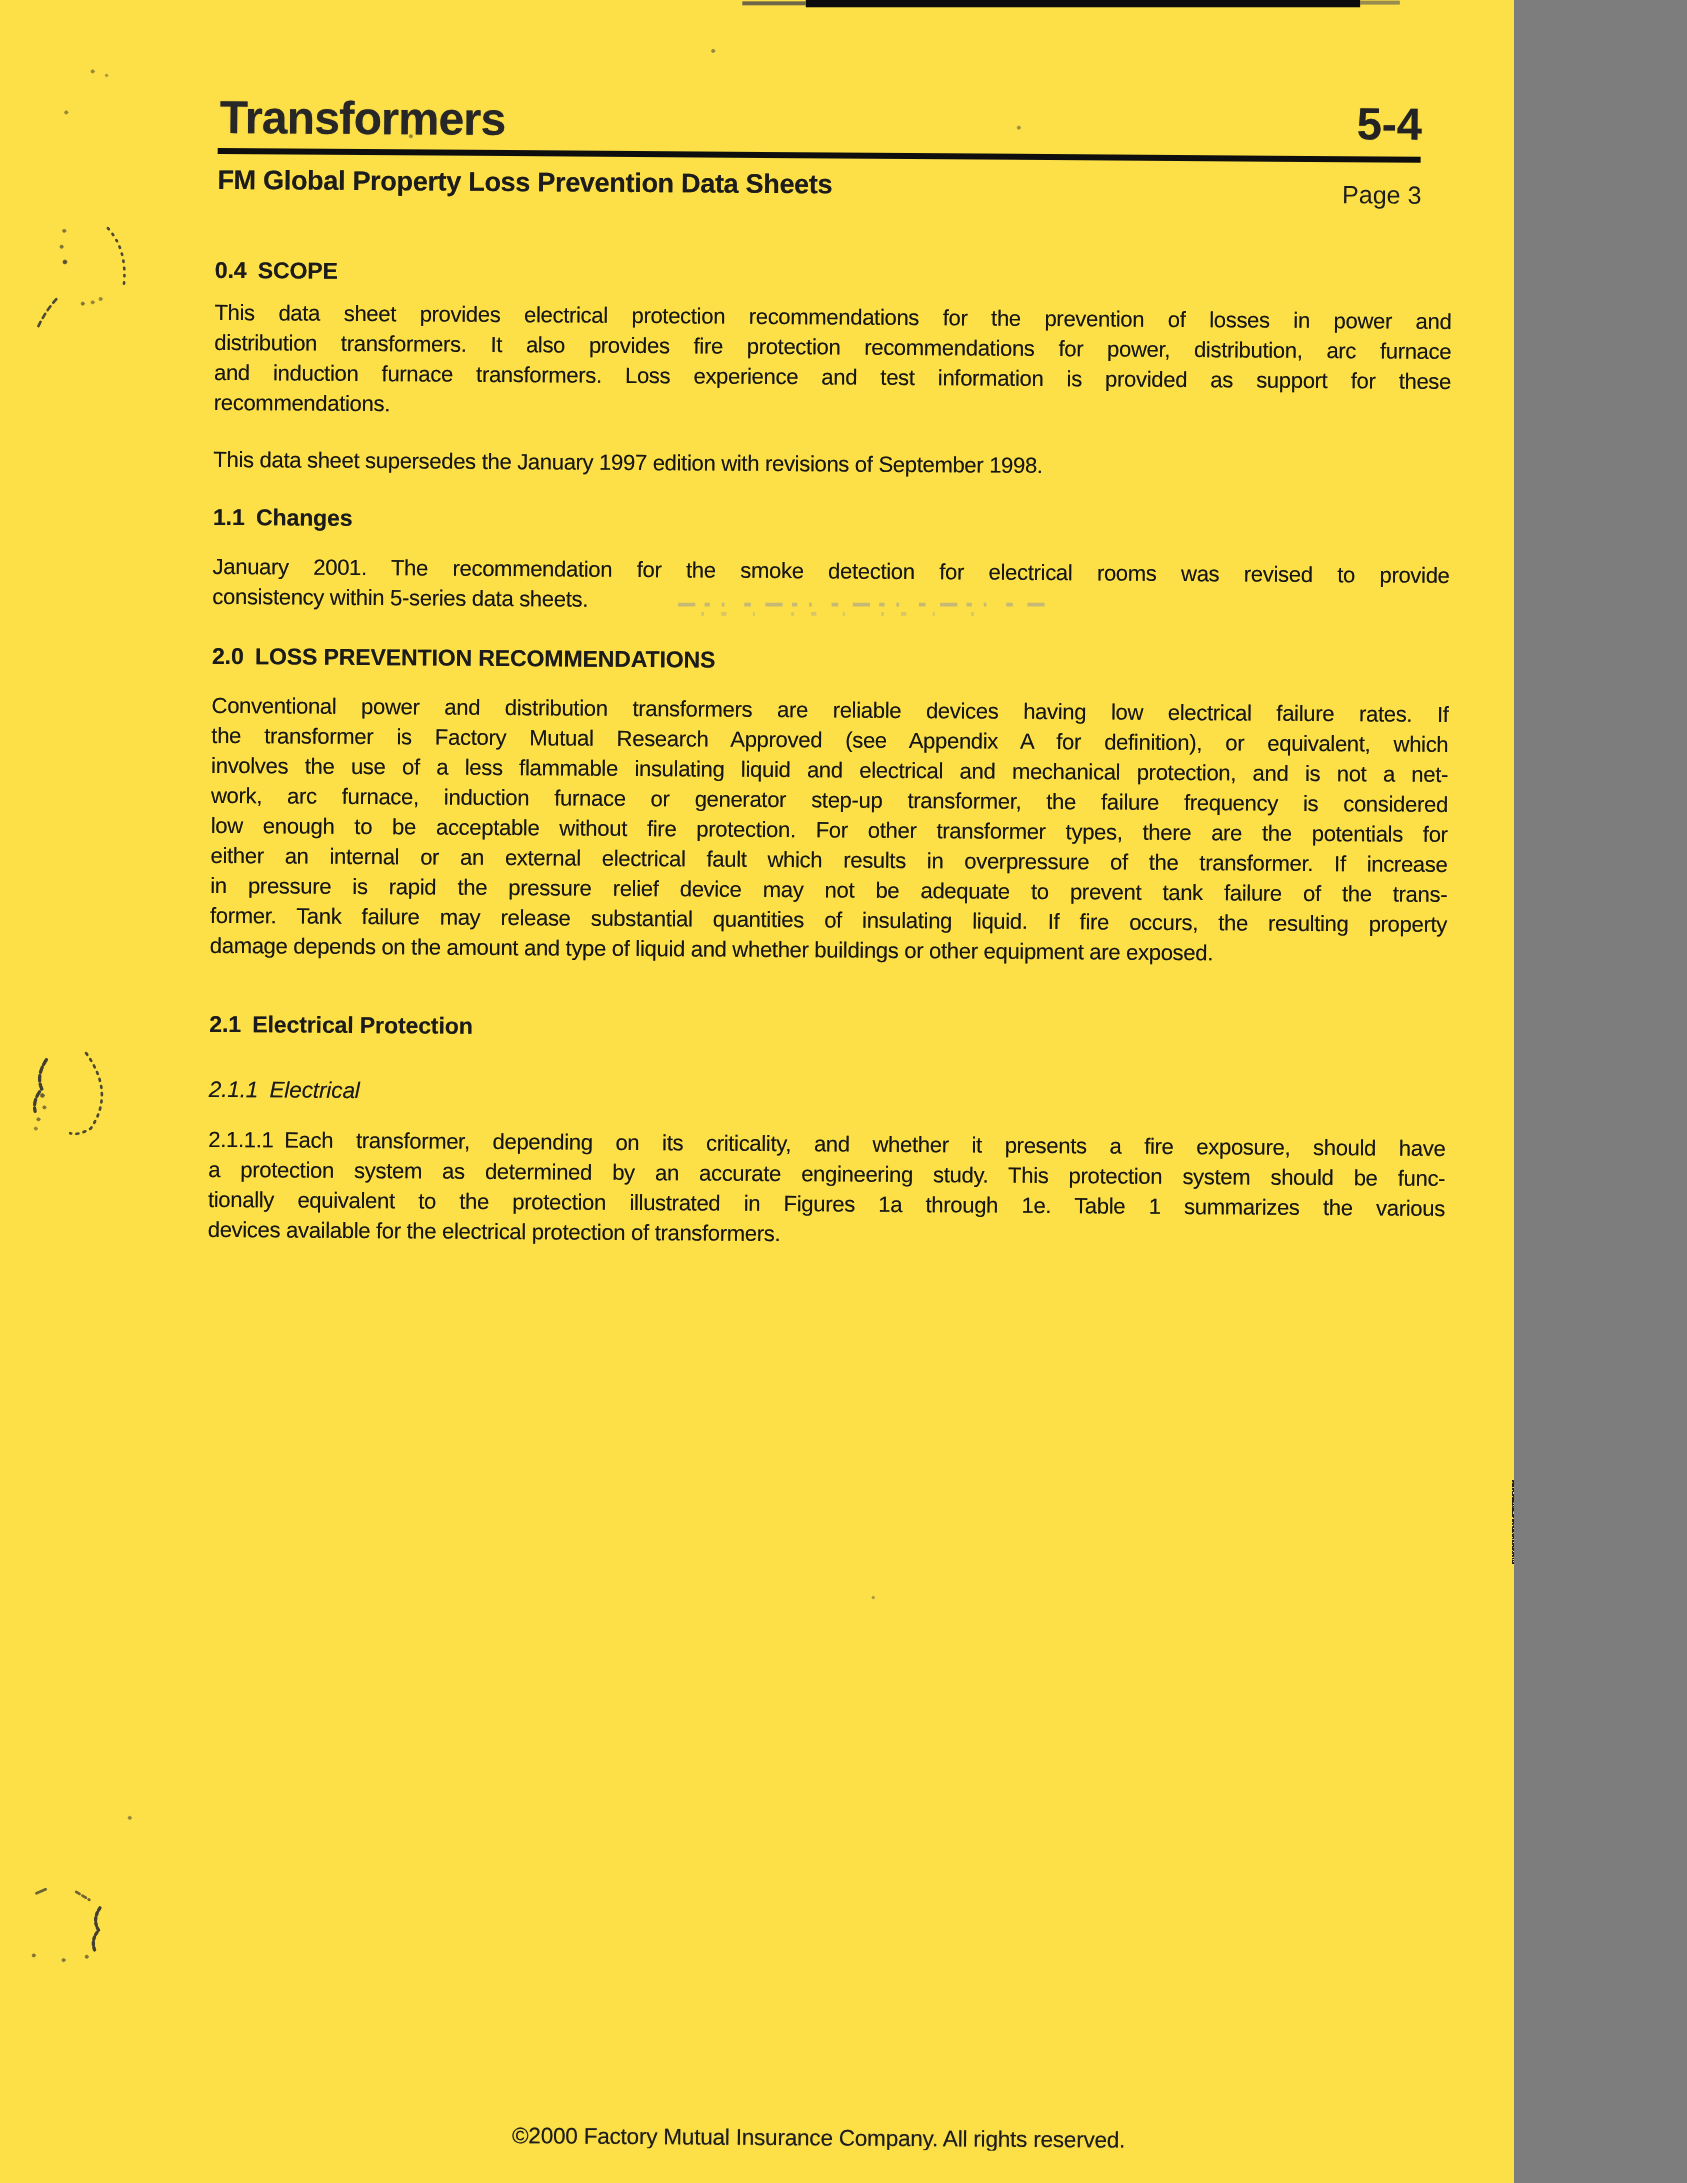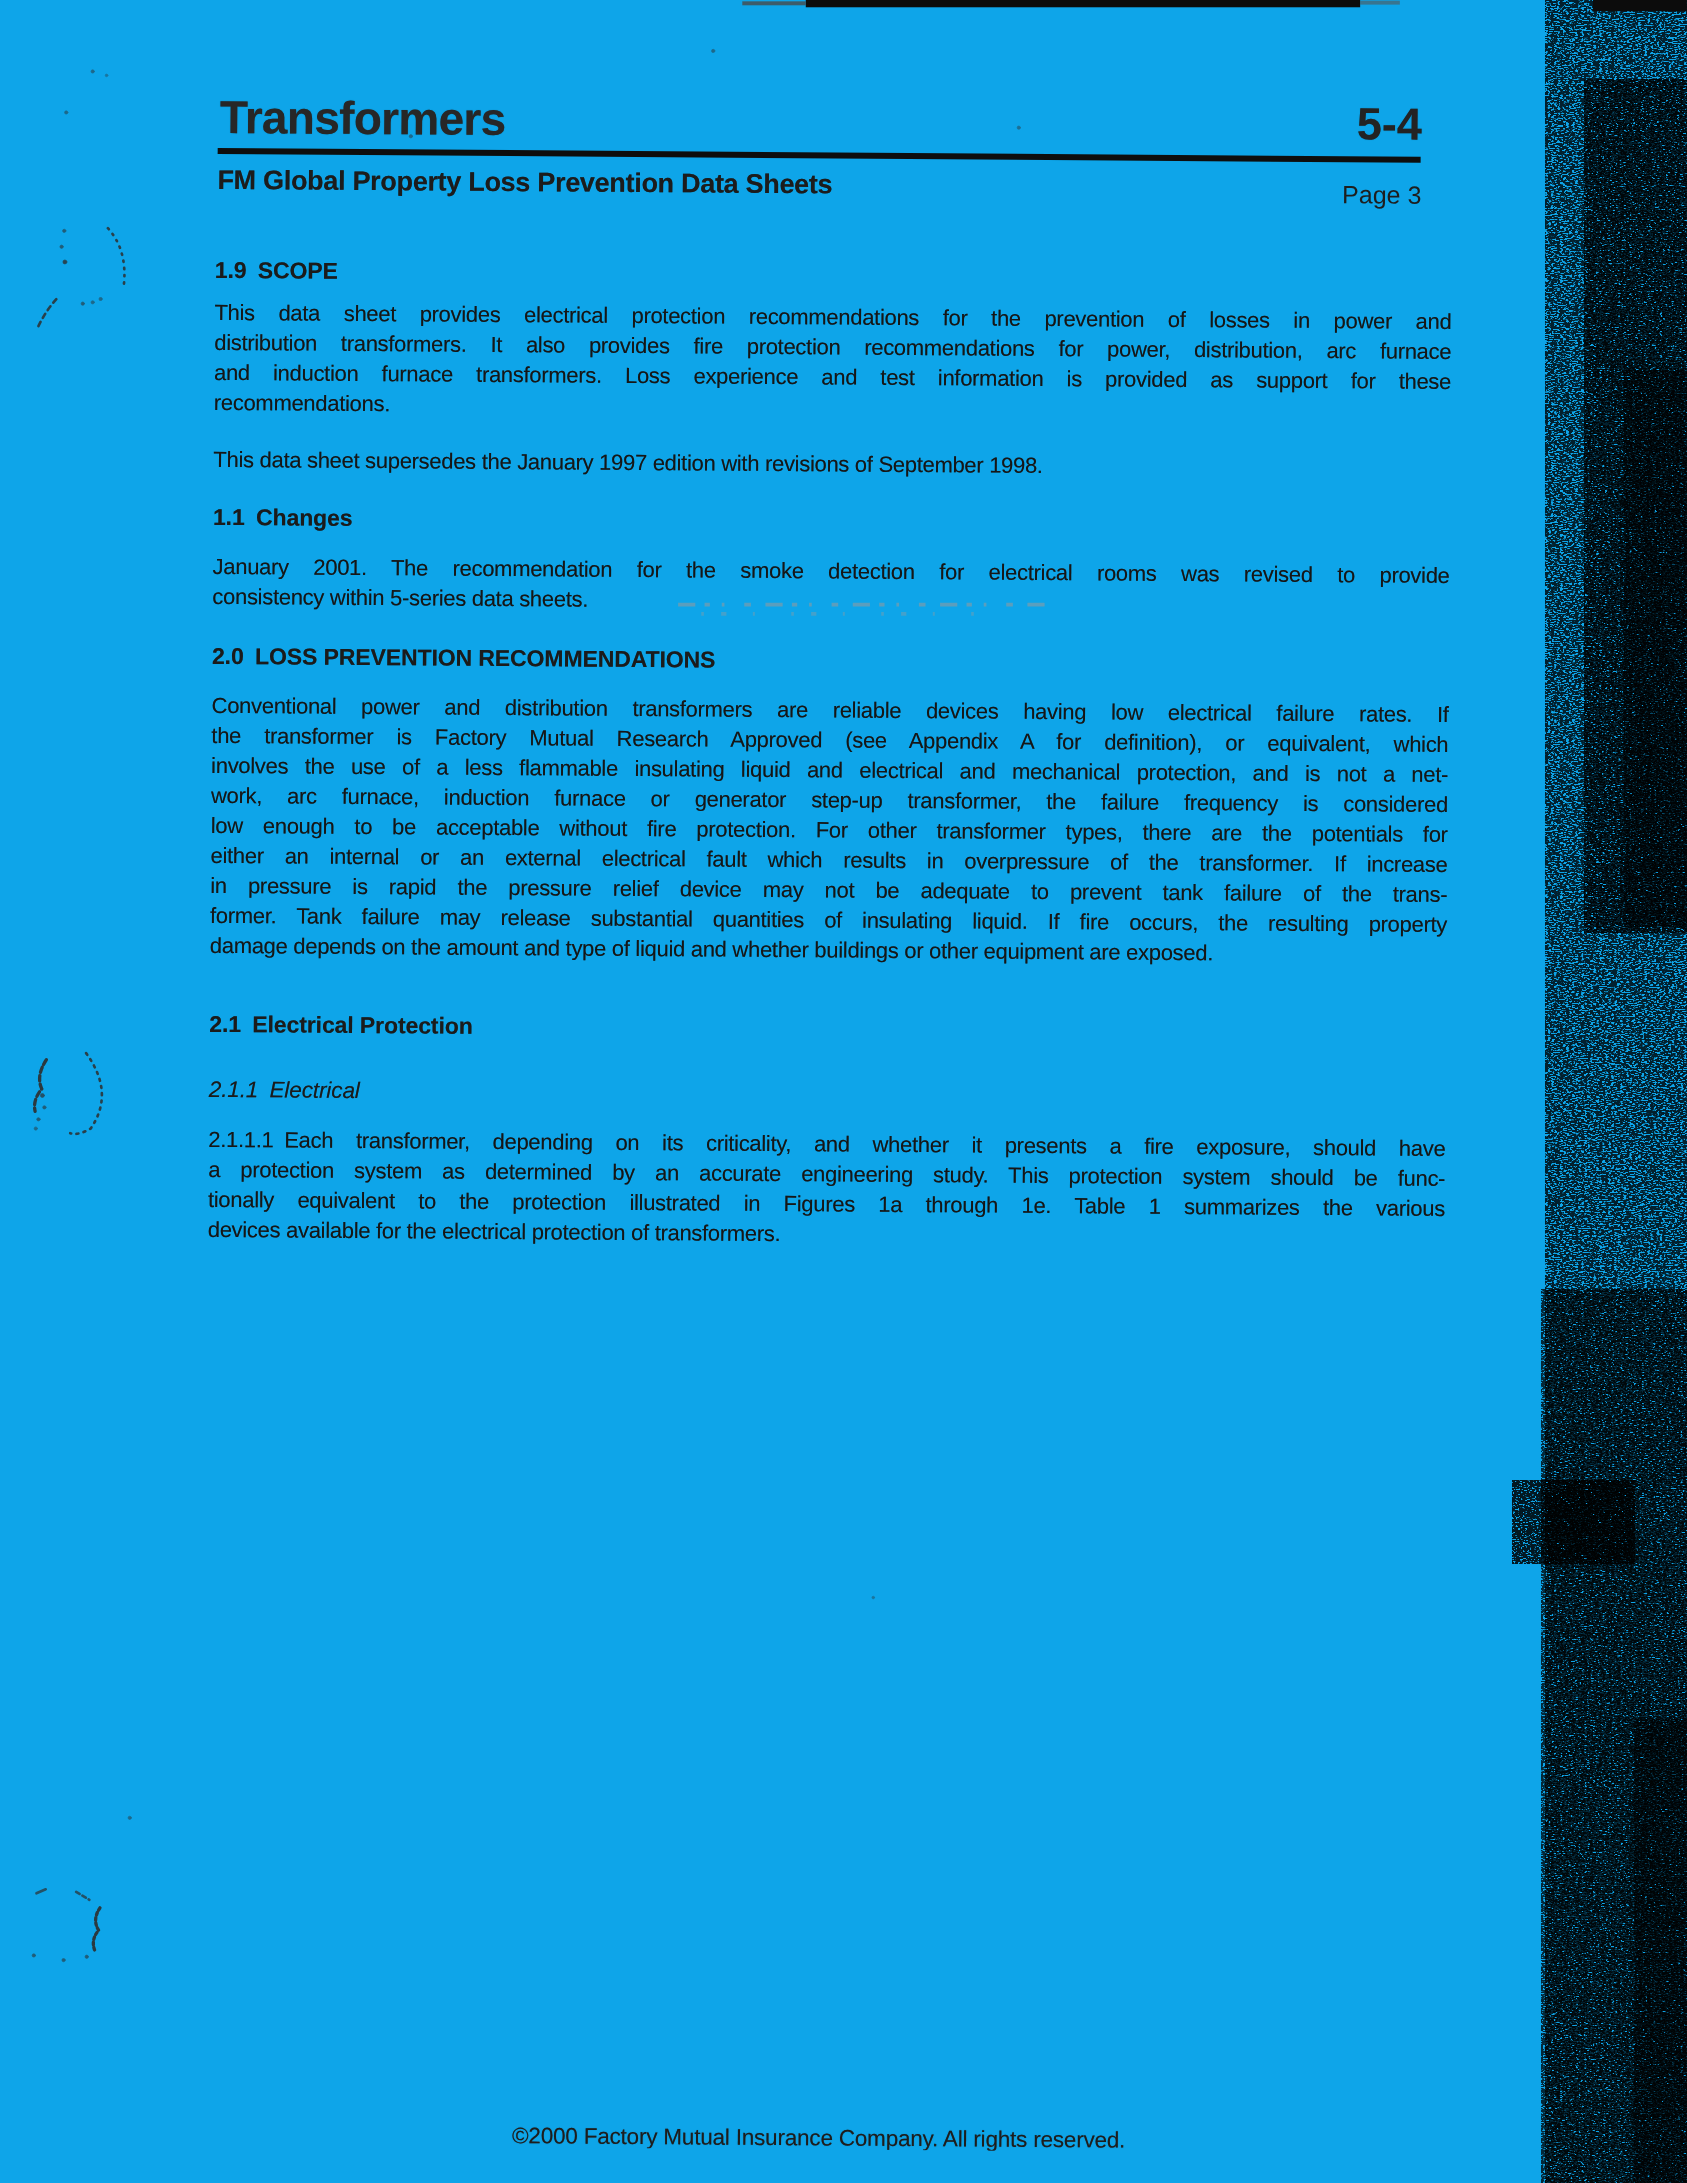--- a/index.html
+++ b/index.html
@@ -1,18 +1,18 @@
 <!DOCTYPE html>
 <html style="font-size:10.6px"><head>
 <meta charset="utf-8">
 <style>
   html,body{margin:0;padding:0;background:#7d7d7d;}
   .page{
-    position:relative;width:1687px;height:2183px;background:#0ea5e9;overflow:hidden;
-    font-family:"Liberation Sans",sans-serif;color:#171717;
+    position:relative;width:1499px;height:2183px;background:#fde047;overflow:hidden;
+    font-family:"Liberation Sans",sans-serif;color:#171717;padding-left:15px;
   }
   .skew{position:absolute;left:0;top:0;width:100%;height:100%;
     transform:rotate(0.42deg);transform-origin:225px 106px;}
   .doc-title{
     position:absolute;left:220px;top:90px;font-size:46px;font-weight:bold;
     letter-spacing:-0.7px;color:#272727;text-shadow:0 0 0.7px rgba(30,30,30,.55);
   }
   .doc-number{
     position:absolute;left:1224px;top:90px;width:198px;text-align:right;
     font-size:45px;font-weight:bold;color:#232323;text-shadow:0 0 0.7px rgba(30,30,30,.5);
@@ -51,21 +51,21 @@
 <div class="page">
 
   <div class="skew">
 
     <div class="doc-title">Transformers</div>
     <div class="doc-number">5-4</div>
     <div class="head-rule"></div>
     <div class="doc-subtitle">FM Global Property Loss Prevention Data Sheets</div>
     <div class="page-label">Page 3</div>
 
-    <div class="h1" style="top:257px">1.9 SCOPE</div>
+    <div class="h1" style="top:257px">0.4 SCOPE</div>
     <div class="body-block" style="top:298px">
         <div class="jline">This data sheet provides electrical protection recommendations for the prevention of losses in power and</div>
         <div class="jline">distribution transformers. It also provides fire protection recommendations for power, distribution, arc furnace</div>
         <div class="jline">and induction furnace transformers. Loss experience and test information is provided as support for these</div>
         <div class="jline final">recommendations.</div>
       </div>
     <div class="body-block" style="top:445px">
         <div class="jline final">This data sheet supersedes the January 1997 edition with revisions of September 1998.</div>
       </div>
 

